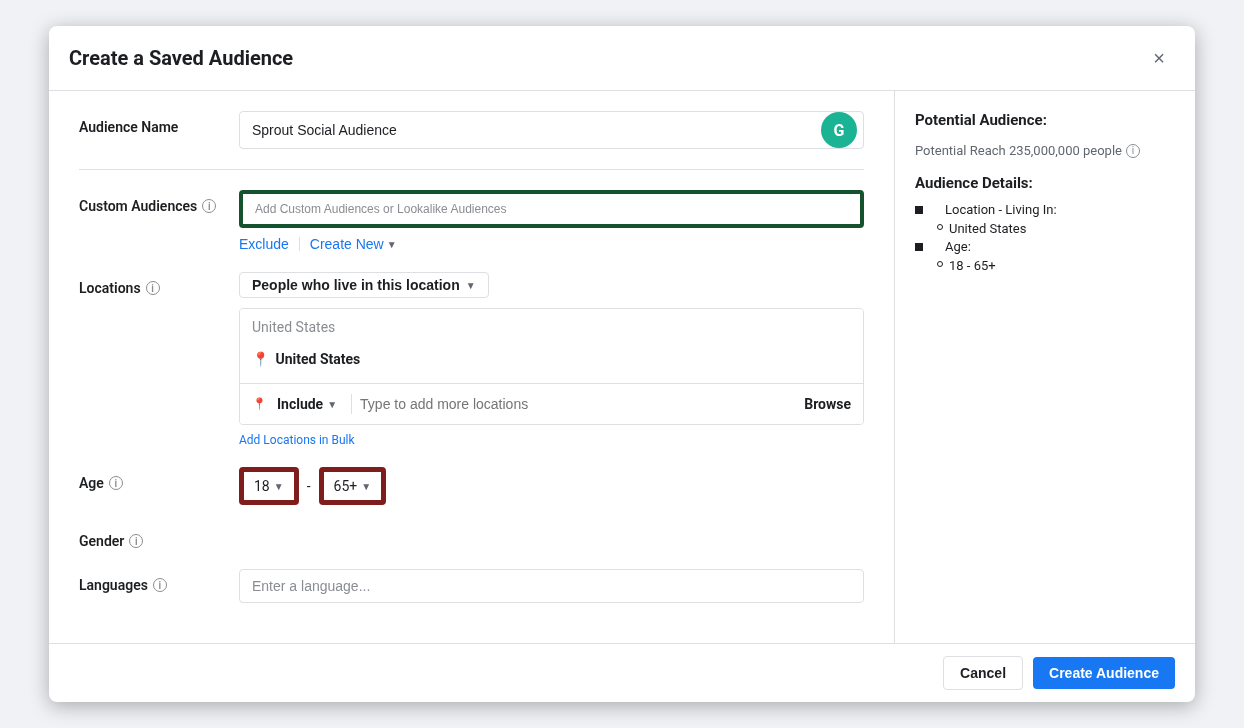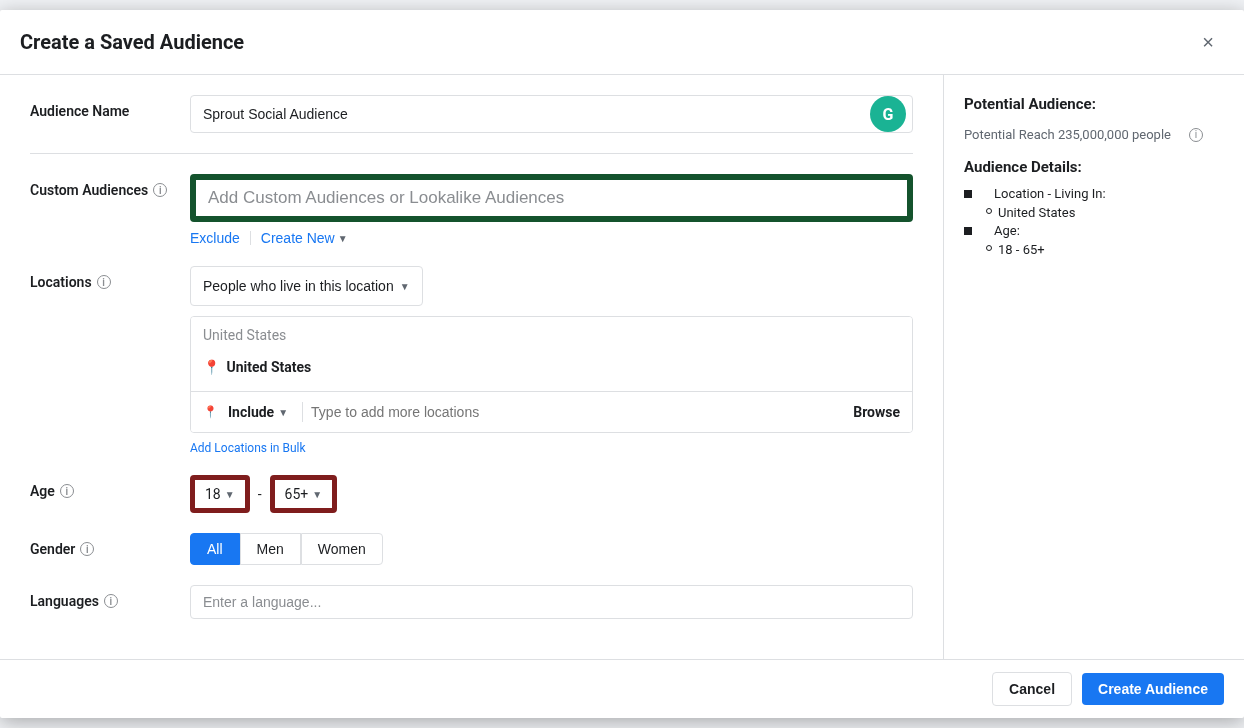--- a/index.html
+++ b/index.html
@@ -8,22 +8,22 @@
       background: #f0f2f5;
       display: flex;
       align-items: center;
       justify-content: center;
       min-height: 100vh;
       font-size: 14px;
       color: #1c1e21;
     }
     .modal {
       background: #fff;
-      border-radius: 2px;
-      width: 1244px;
+      border-radius: 8px;
+      width: 1146px;
       max-width: 1244px;
       box-shadow: 0 4px 20px rgba(0,0,0,0.3);
       display: flex;
       flex-direction: column;
     }
     .modal-header {
       display: flex;
       align-items: center;
       justify-content: space-between;
       padding: 16px 20px;
@@ -125,24 +125,24 @@
       flex-shrink: 0;
     }
     .divider {
       border: none;
       border-top: 1px solid #dddfe2;
       margin: 4px 0 20px 0;
     }
     .custom-audiences-input {
       width: 100%;
       padding: 8px 12px;
-      border: 6px solid #14532d;
+      border: 4px solid #14532d;
       border-radius: 4px;
       outline: none;
-      font-size: 17px;
+      font-size: 12px;
       color: #0f172a;
     }
     .custom-audiences-input::placeholder { color: #8a8d91; }
     .link-row {
       display: flex;
       align-items: center;
       gap: 0;
       margin-top: 8px;
     }
     .link-btn {
@@ -159,27 +159,27 @@
     .divider-v {
       width: 1px;
       height: 14px;
       background: #dddfe2;
       margin: 0 10px;
     }
     .location-type-btn {
       display: flex;
       align-items: center;
       gap: 6px;
-      padding: 11px 12px;
+      padding: 4px 12px;
       border: 1px solid #dddfe2;
       border-radius: 4px;
       background: #fff;
       cursor: pointer;
       font-size: 14px;
-      font-weight: 400;
+      font-weight: 700;
       color: #1c1e21;
       margin-bottom: 10px;
     }
     .location-box {
       border: 1px solid #dddfe2;
       border-radius: 4px;
       overflow: hidden;
     }
     .location-search-area {
       padding: 10px 12px;
@@ -303,21 +303,21 @@
       font-weight: 700;
       color: #1c1e21;
       margin-bottom: 6px;
     }
     .potential-reach {
       font-size: 13px;
       color: #606770;
       margin-bottom: 16px;
       display: flex;
       align-items: center;
-      gap: 18px;
+      gap: 4px;
       margin-top: 14px;
     }
     .audience-details-title {
       font-size: 15px;
       font-weight: 700;
       color: #1c1e21;
       margin-bottom: 10px;
     }
     .detail-item {
       display: flex;
@@ -488,27 +488,20 @@
             </div>
           </div>
         </div>
       </div>
 
       <div class="form-row">
         <div class="form-label">
           <span>Gender</span>
           <span class="info-icon">i</span>
         </div>
-        <div class="form-content">
-          <div class="gender-row">
-            <button class="gender-btn active">All</button>
-            <button class="gender-btn">Men</button>
-            <button class="gender-btn">Women</button>
-          </div>
-        </div>
       </div>
 
       <div class="form-row">
         <div class="form-label">
           <span>Languages</span>
           <span class="info-icon">i</span>
         </div>
         <div class="form-content">
           <input class="language-input" type="text" placeholder="Enter a language..." style="">
         </div>

